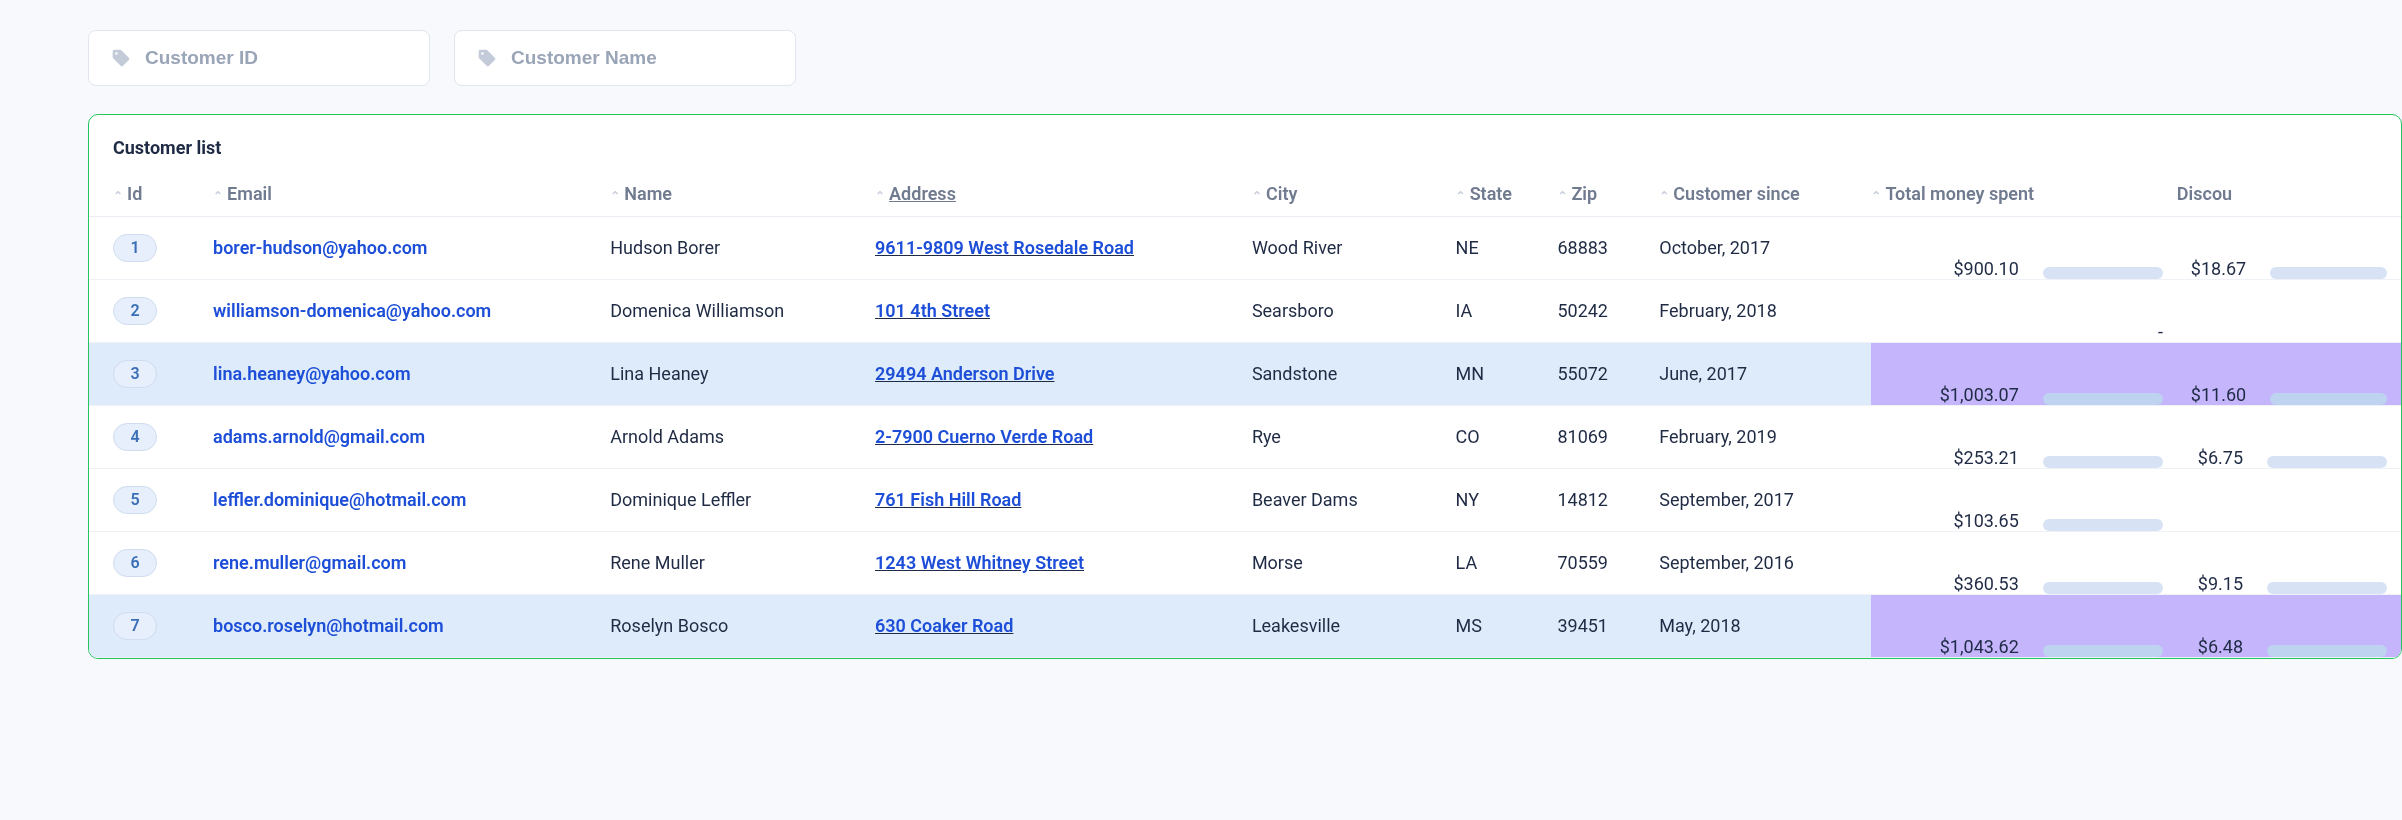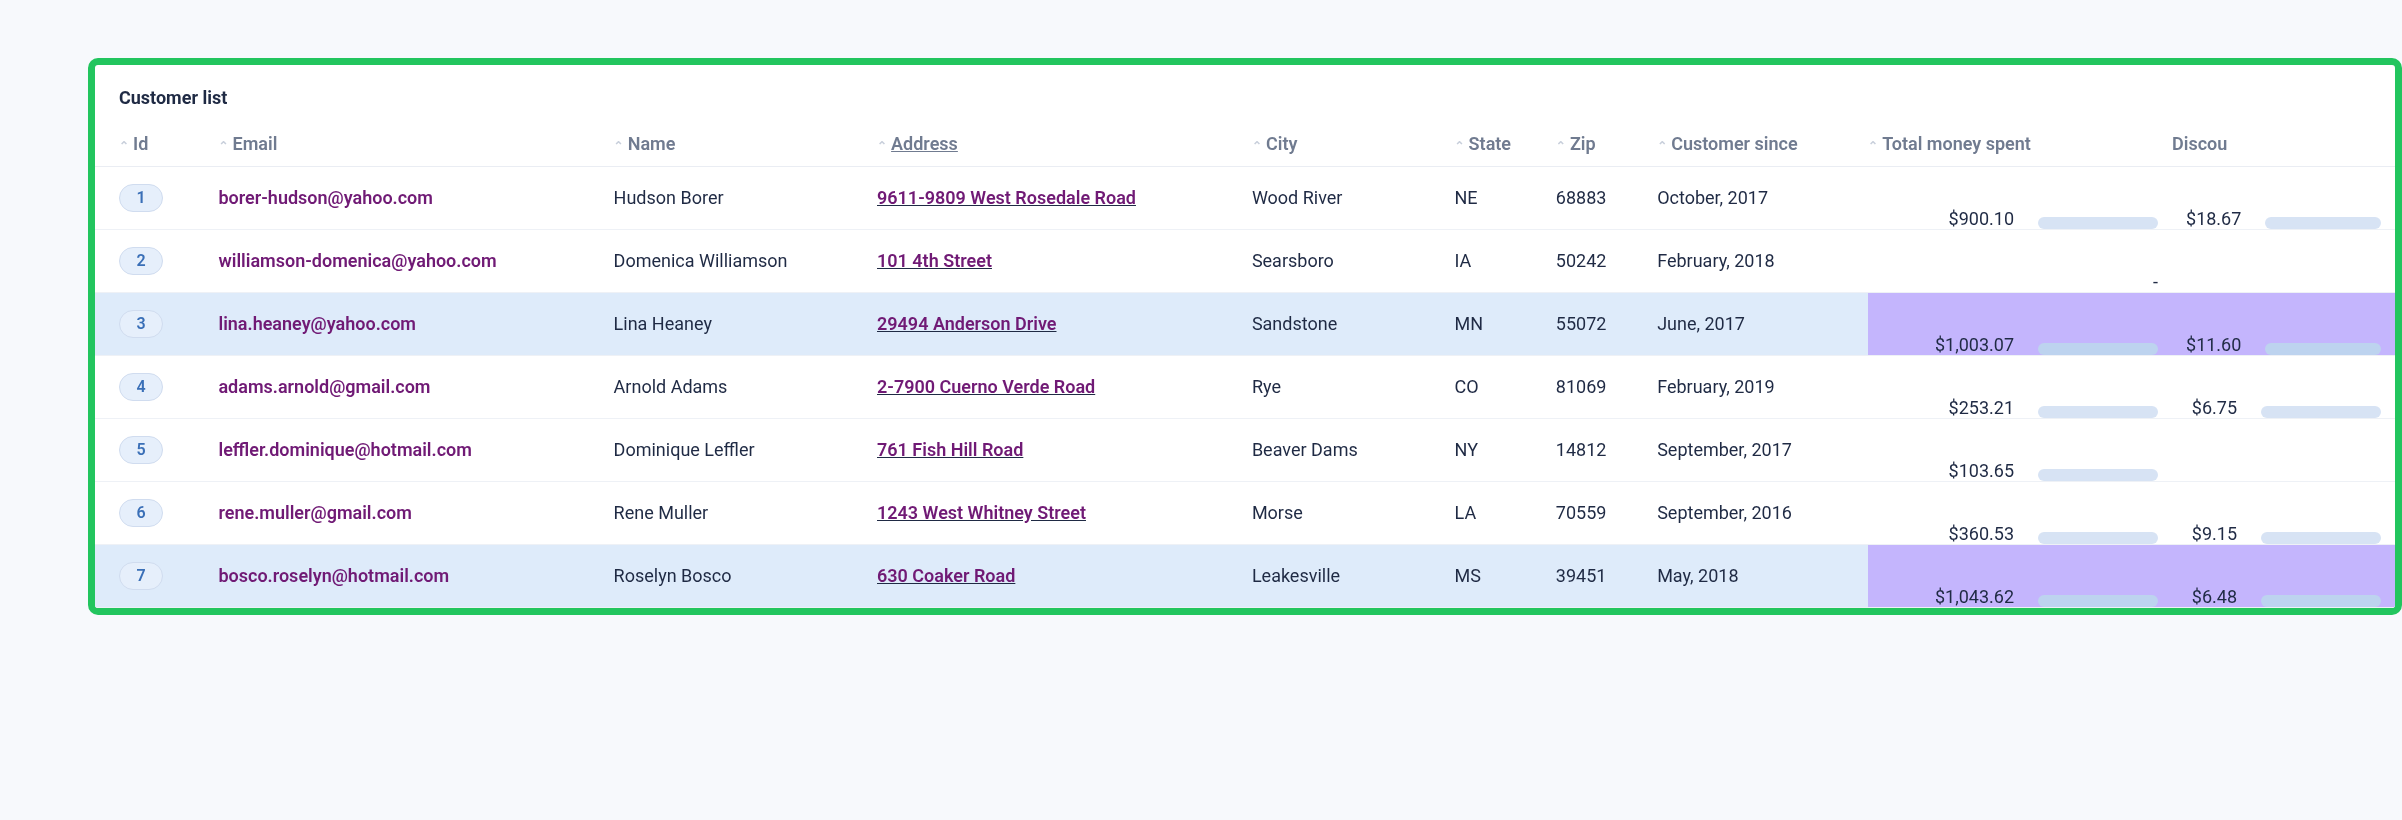--- a/index.html
+++ b/index.html
@@ -25,41 +25,41 @@
 .filter-input input {
   border:none; outline:none; background:transparent;
   font-size:19px; color:#2c3a58; font-weight:600;
   width:100%;
 }
 .filter-input input::placeholder { color:#9aa5b8; font-weight:600; }
 .tag-icon { width:20px; height:20px; fill:#c3cbd8; flex-shrink:0; }
 
 .card {
   background:#fff;
-  border:7px solid #22c55e;
+  border:1px solid #22c55e;
   border-radius:10px;
   margin:0 16px 0 88px;
   width:2314px;
   overflow:hidden;
 }
 .card-title { font-size:18px; font-weight:700; color:#1f2a44; padding:22px 24px 14px 24px; }
 
 table { border-collapse:collapse; width:100%; table-layout:fixed; }
 th, td { text-align:left; padding:0 12px; }
 thead th {
   height:44px;
   color:#707b90; font-weight:600; font-size:18px;
   border-bottom:1px solid #eaedf3;
   white-space:nowrap;
 }
 .sort-arrow { display:inline-block; margin-right:4px; color:#c8cfdb; font-size:12px; vertical-align:middle; }
 tbody tr { height:62px; border-bottom:1px solid #eef1f6; }
 tbody tr.hl { background:#deebfa; }
 tbody td { font-size:18px; color:#1f2a44; white-space:nowrap; }
-.link { color:#701a75; font-weight:600; cursor:pointer; }
+.link { color:#1d4ed8; font-weight:600; cursor:pointer; }
 .id-badge {
   display:inline-flex; align-items:center; justify-content:center;
   min-width:44px; height:28px;
   background:#e6effb;
   border:1px solid #d0dcef;
   border-radius:14px;
   color:#3a6fb7; font-weight:600; font-size:16px;
 }
 .bar-wrap {
   display:inline-block; vertical-align:middle;
@@ -85,20 +85,32 @@
 .col-zip{width:100px;}
 .col-since{width:220px;}
 .col-total{width:300px;padding:0;}
 .col-disc{width:220px;padding:0;}
 th.col-total,th.col-disc{padding-right:18px;}
 </style>
 </head>
 <body>
 
 <div class="filters">
+  <div class="filter-input">
+    <svg class="tag-icon" viewBox="0 0 24 24">
+        <path d="M21.41 11.58l-9-9A2 2 0 0 0 11 2H4a2 2 0 0 0-2 2v7a2 2 0 0 0 .59 1.41l9 9a2 2 0 0 0 2.83 0l7-7a2 2 0 0 0 0-2.83zM6.5 8A1.5 1.5 0 1 1 8 6.5 1.5 1.5 0 0 1 6.5 8z"></path>
+      </svg>
+    <input type="text" placeholder="Customer ID" style="">
+  </div>
+  <div class="filter-input">
+    <svg class="tag-icon" viewBox="0 0 24 24">
+        <path d="M21.41 11.58l-9-9A2 2 0 0 0 11 2H4a2 2 0 0 0-2 2v7a2 2 0 0 0 .59 1.41l9 9a2 2 0 0 0 2.83 0l7-7a2 2 0 0 0 0-2.83zM6.5 8A1.5 1.5 0 1 1 8 6.5 1.5 1.5 0 0 1 6.5 8z"></path>
+      </svg>
+    <input type="text" placeholder="Customer Name" style="">
+  </div>
 </div>
 
 <div class="card">
   <div class="card-title">Customer list</div>
   <table>
     <thead>
       <tr>
         <th class="col-id"><span class="sort-arrow">⌃</span><span>Id</span></th>
         <th class="col-email"><span class="sort-arrow">⌃</span><span>Email</span></th>
         <th class="col-name"><span class="sort-arrow">⌃</span><span>Name</span></th>

